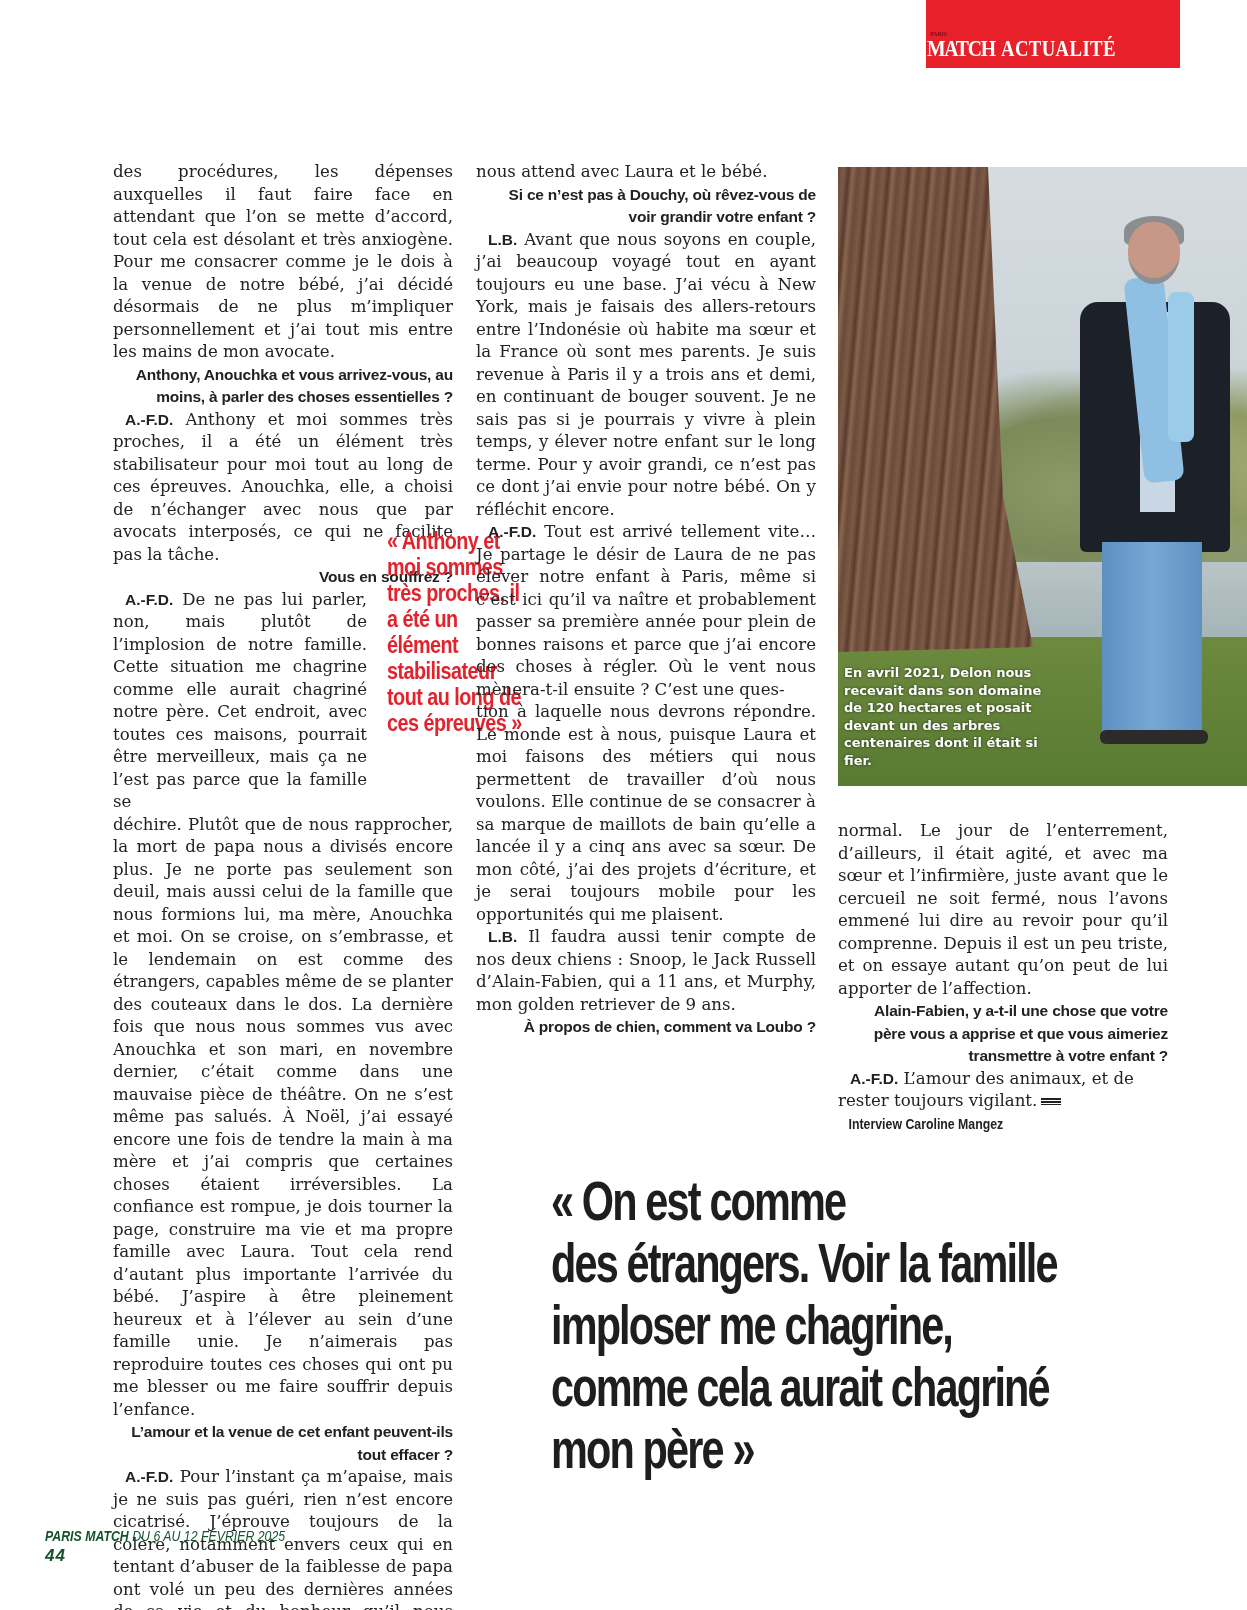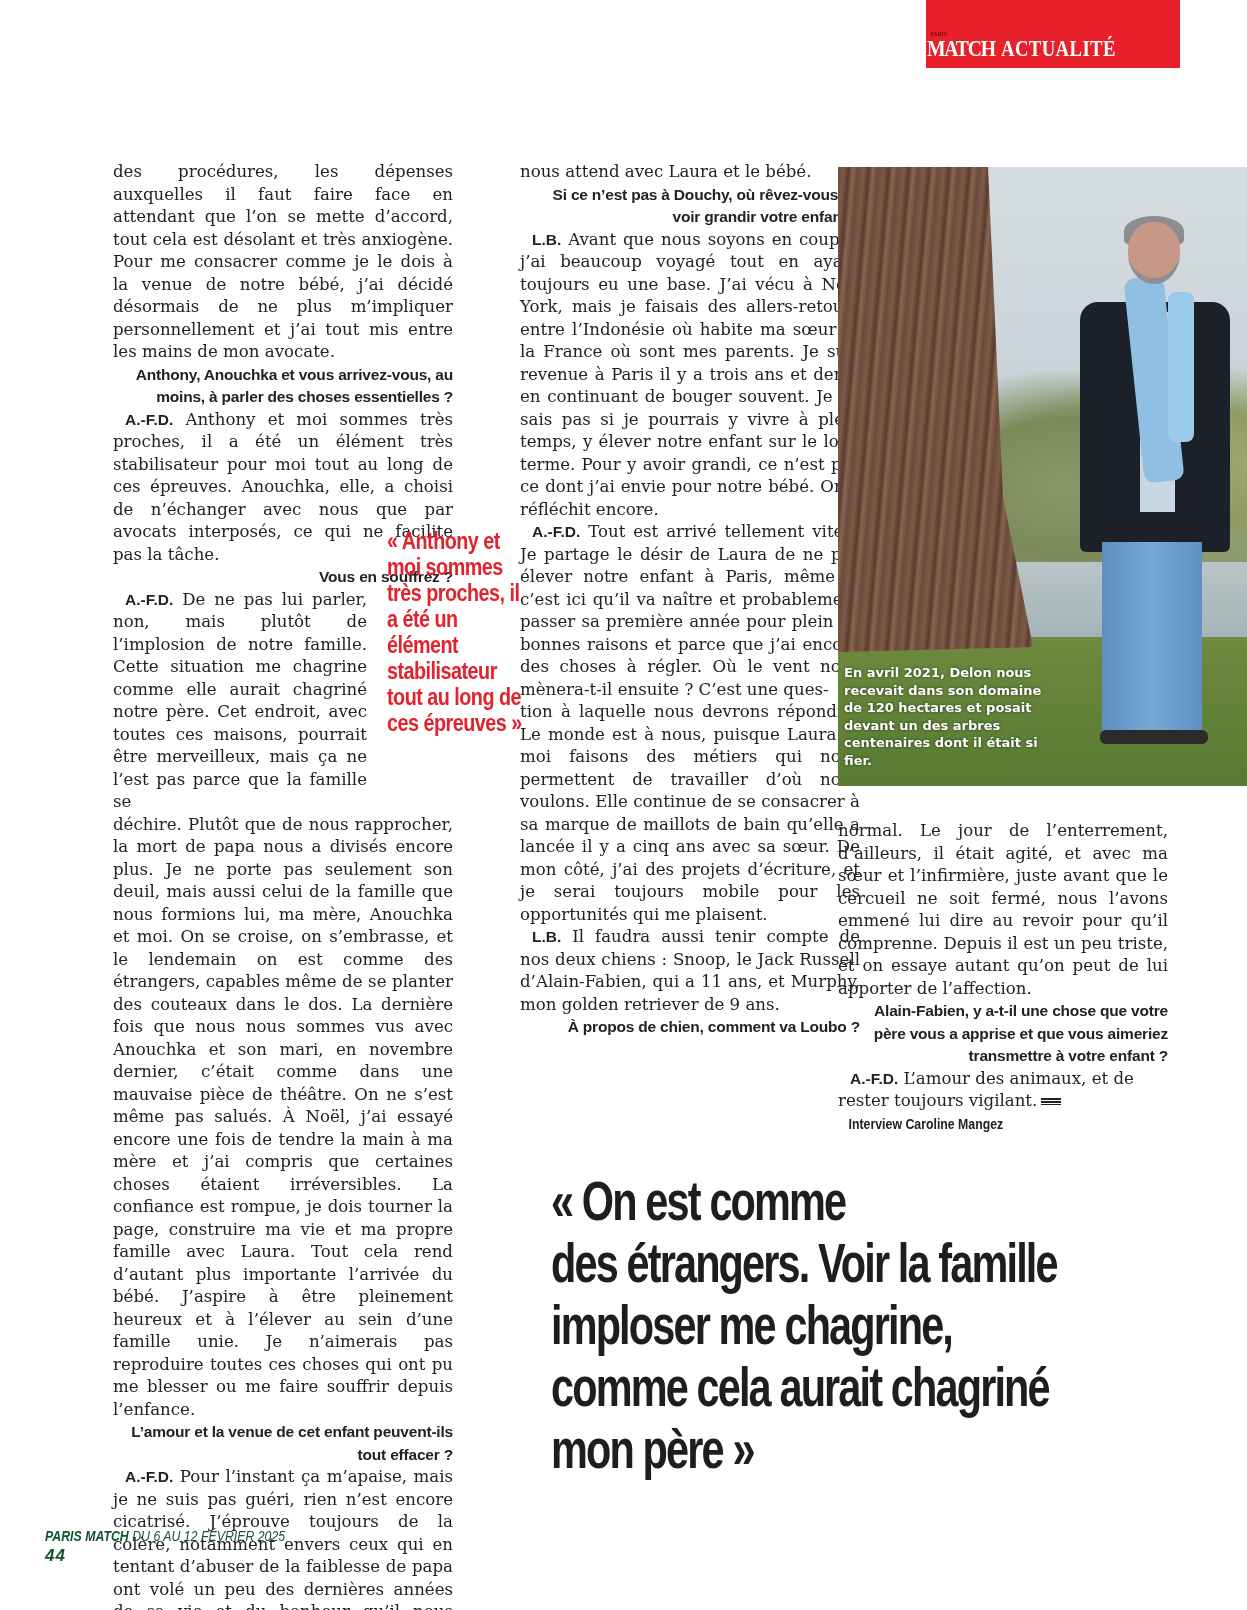--- a/index.html
+++ b/index.html
@@ -16,21 +16,21 @@
     position: absolute; right: 32px; bottom: 8px; display: flex; align-items: flex-start; gap: 6px;
     color: #fff; font-family: Liberation Serif, serif; font-weight: 700;
   }
   .brand-match { position: relative; font-size: 24px; letter-spacing: -1.5px; transform: scaleX(0.82); transform-origin: right bottom; line-height: 1; }
   .brand-paris { position: absolute; left: 4px; top: -5px; font-size: 7px; color: #7a0e14; letter-spacing: 0; }
   .brand-section { font-size: 24px; line-height: 1; transform: scaleX(0.78); transform-origin: left bottom; letter-spacing: 0.5px; }
 
   .col { position: absolute; font-size: 16.6px; line-height: 22.5px; text-align: justify; }
   .col p { margin: 0; }
   .col1 { left: 113px; top: 161px; width: 340px; }
-  .col2 { left: 476px; top: 161px; width: 340px; margin-left: 44px; }
+  .col2 { left: 476px; top: 161px; width: 340px; }
   .col3 { left: 838px; top: 820px; width: 330px; }
   .q { font-family: "Liberation Sans", sans-serif; font-weight: 700; font-size: 15.5px; line-height: 22.5px; text-align: right; padding-left: 12px; letter-spacing: -0.2px; }
   .ind { text-indent: 12px; }
   .spk { font-family: "Liberation Sans", sans-serif; font-weight: 700; font-size: 15.5px; }
   .wrap-left { margin-left: 88px; }
 
   .pullquote-red {
     position: absolute; left: 387px; top: 528px; width: 160px;
     color: #e2222d; font-family: "Liberation Sans", sans-serif; font-weight: 700;
     font-size: 23px; line-height: 26px; letter-spacing: -0.6px;

